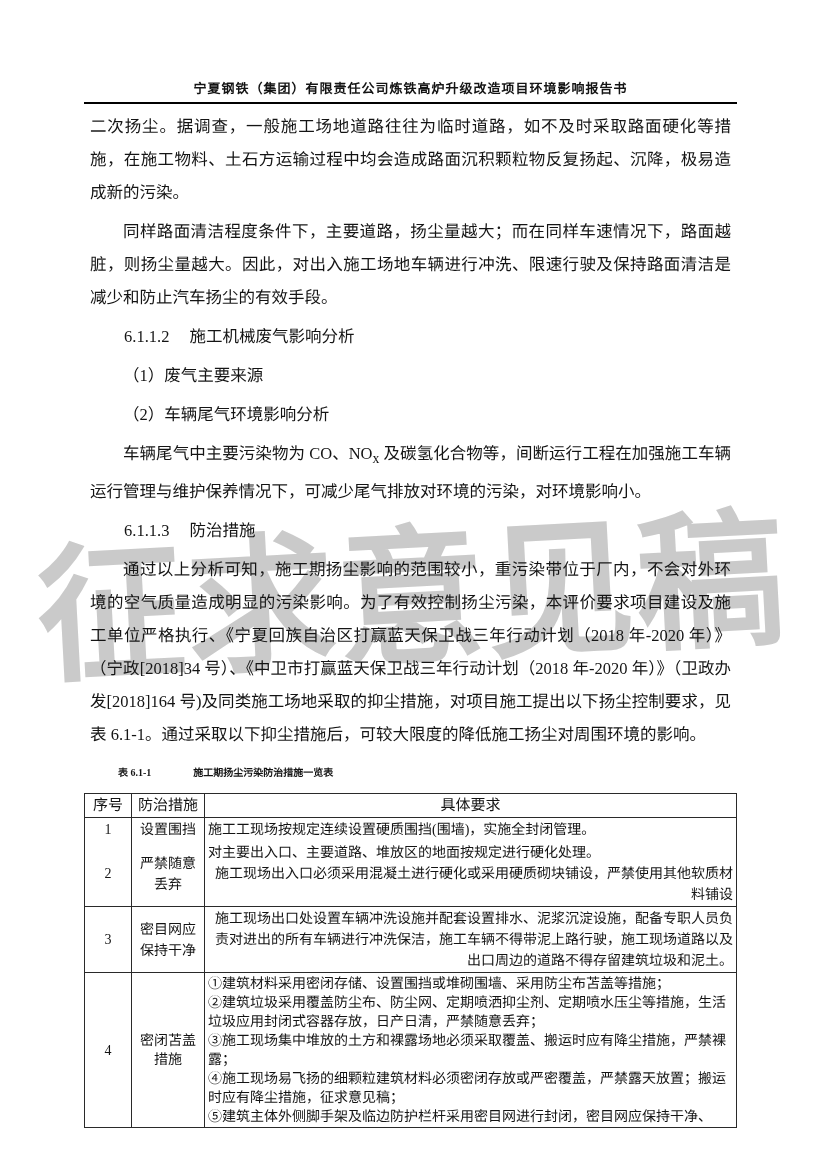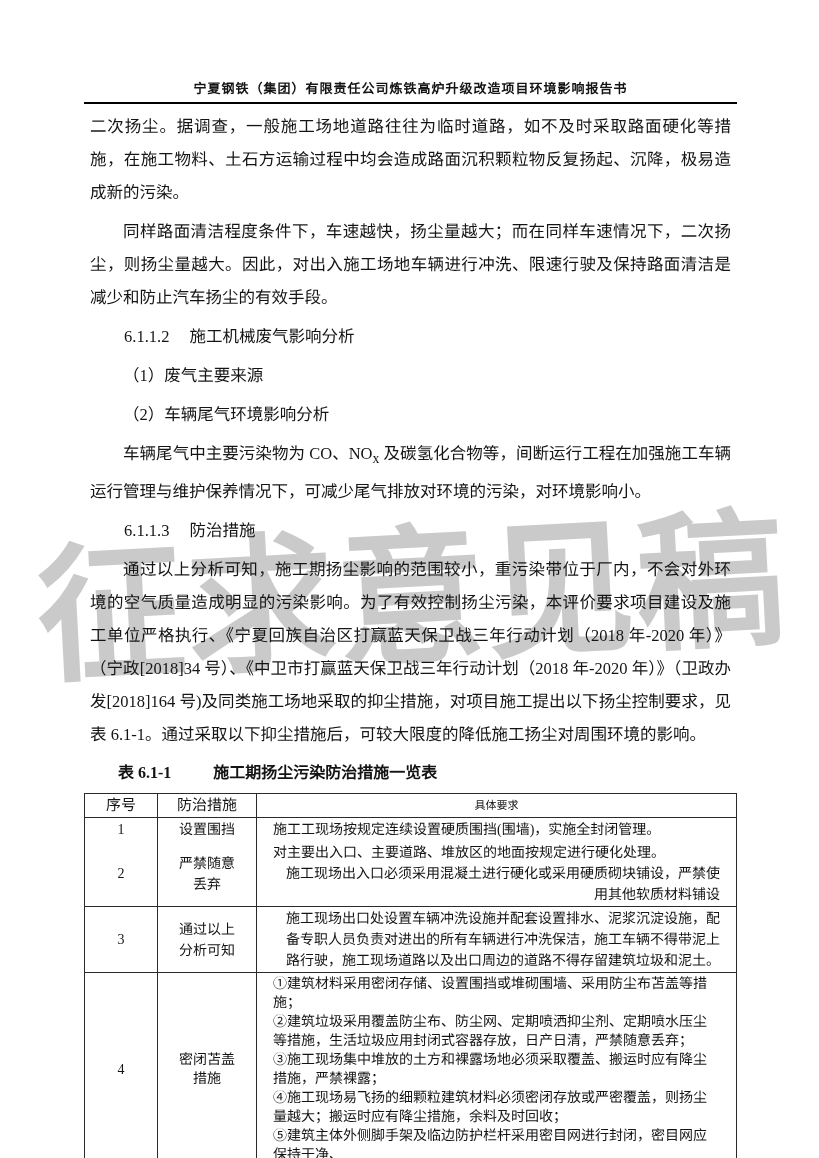--- a/index.html
+++ b/index.html
@@ -41,44 +41,44 @@
     border-bottom:2px solid #000;
     margin-bottom:6px;
   }
   .body-text { font-size:16.5px; line-height:33px; }
   .para { text-align:justify; margin:6px; }
   .indent { text-indent:2em; }
   .h3 { padding-left:34px; }
   .h3 .num { display:inline-block; margin-right:20px; }
   .tbl-caption {
     font-weight:bold;
-    font-size:16px;
+    font-size:10px;
     line-height:32px;
     padding-left:34px;
     margin:2px 0 4px 0;
   }
   .tbl-caption .cap-label { display:inline-block; margin-right:42px; }
   table.measures {
     width:100%;
     border-collapse:collapse;
     table-layout:fixed;
     font-size:14px;
   }
   table.measures th, table.measures td {
     border:1.5px solid #2a2a2a;
-    padding:1px 16px;
+    padding:1px 3px;
     line-height:21px;
     vertical-align:middle;
     font-weight:normal;
     word-break:break-all;
     margin-top:32px;
   }
   th.col-no, td.cell-no { width:40px; text-align:center; padding:1px 2px; }
   th.col-measure, td.cell-measure { width:66px; text-align:center; padding:1px 3px; }
-  th.col-req { font-size:11px; }
+  th.col-req { font-size:15px; }
   th.col-no, th.col-measure { font-size:15px; }
   td.cell-req { text-align:left; }
   td.center-req { text-align:right; }
   tr.no-bottom td { border-bottom:none; }
   tr.no-top td { border-top:none; }
   tr.row4 td { line-height:19px; }
 </style>
 </head>
 <body>
 
@@ -87,21 +87,21 @@
   <div class="watermark" style="color: rgb(171, 171, 171);">征求意见稿</div>
 
   <div class="content">
 
     <div class="doc-header">宁夏钢铁（集团）有限责任公司炼铁高炉升级改造项目环境影响报告书</div>
 
     <div class="body-text">
 
       <p class="para">二次扬尘。据调查，一般施工场地道路往往为临时道路，如不及时采取路面硬化等措施，在施工物料、土石方运输过程中均会造成路面沉积颗粒物反复扬起、沉降，极易造成新的污染。</p>
 
-      <p class="para indent">同样路面清洁程度条件下，车速越快，扬尘量越大；而在同样车速情况下，二次扬尘，则扬尘量越大。因此，对出入施工场地车辆进行冲洗、限速行驶及保持路面清洁是减少和防止汽车扬尘的有效手段。</p>
+      <p class="para indent">同样路面清洁程度条件下，主要道路，扬尘量越大；而在同样车速情况下，路面越脏，则扬尘量越大。因此，对出入施工场地车辆进行冲洗、限速行驶及保持路面清洁是减少和防止汽车扬尘的有效手段。</p>
 
       <p class="para h3"><span class="num">6.1.1.2</span><span>施工机械废气影响分析</span></p>
 
       <p class="para indent">（1）废气主要来源</p>
 
 
       <p class="para indent">（2）车辆尾气环境影响分析</p>
 
       <p class="para indent"><span>车辆尾气中主要污染物为 CO、NO</span><sub>x</sub><span> 及碳氢化合物等，间断运行工程在加强施工车辆运行管理与维护保养情况下，可减少尾气排放对环境的污染，对环境影响小。</span></p>
 
@@ -128,31 +128,31 @@
           <tr class="no-top">
             <td class="cell-no">2</td>
             <td class="cell-measure">严禁随意丢弃</td>
             <td class="cell-req">
               <div>对主要出入口、主要道路、堆放区的地面按规定进行硬化处理。</div>
               <div class="center-req" style="text-align:right;">施工现场出入口必须采用混凝土进行硬化或采用硬质砌块铺设，严禁使用其他软质材料铺设</div>
             </td>
           </tr>
           <tr>
             <td class="cell-no">3</td>
-            <td class="cell-measure">通过以上分析可知</td>
+            <td class="cell-measure">密目网应保持干净</td>
             <td class="cell-req center-req">施工现场出口处设置车辆冲洗设施并配套设置排水、泥浆沉淀设施，配备专职人员负责对进出的所有车辆进行冲洗保洁，施工车辆不得带泥上路行驶，施工现场道路以及出口周边的道路不得存留建筑垃圾和泥土。</td>
           </tr>
           <tr class="row4">
             <td class="cell-no">4</td>
             <td class="cell-measure">密闭苫盖措施</td>
             <td class="cell-req">
               <div>①建筑材料采用密闭存储、设置围挡或堆砌围墙、采用防尘布苫盖等措施；</div>
               <div>②建筑垃圾采用覆盖防尘布、防尘网、定期喷洒抑尘剂、定期喷水压尘等措施，生活垃圾应用封闭式容器存放，日产日清，严禁随意丢弃；</div>
               <div>③施工现场集中堆放的土方和裸露场地必须采取覆盖、搬运时应有降尘措施，严禁裸露；</div>
-              <div>④施工现场易飞扬的细颗粒建筑材料必须密闭存放或严密覆盖，则扬尘量越大；搬运时应有降尘措施，余料及时回收；</div>
+              <div>④施工现场易飞扬的细颗粒建筑材料必须密闭存放或严密覆盖，严禁露天放置；搬运时应有降尘措施，征求意见稿；</div>
               <div>⑤建筑主体外侧脚手架及临边防护栏杆采用密目网进行封闭，密目网应保持干净、</div>
             </td>
           </tr>
         </tbody>
       </table>
 
     </div>
   </div>
 </div>
 

